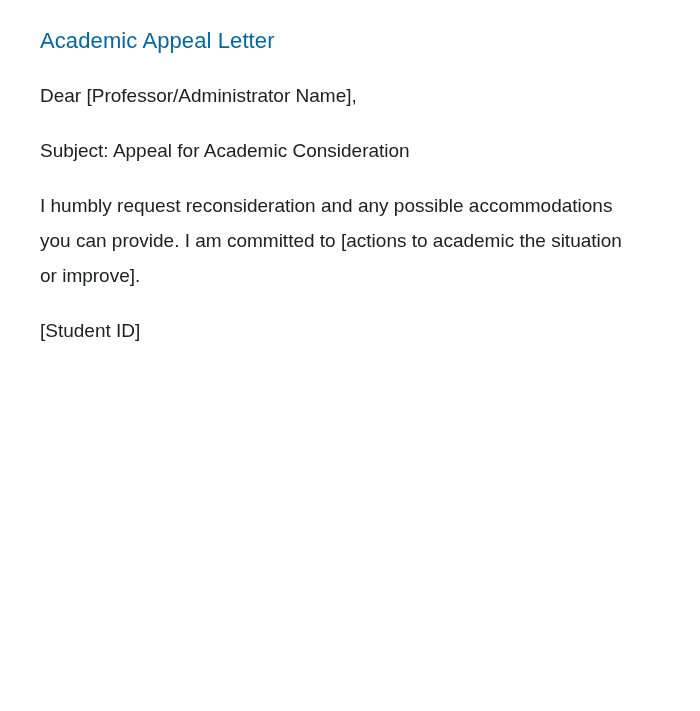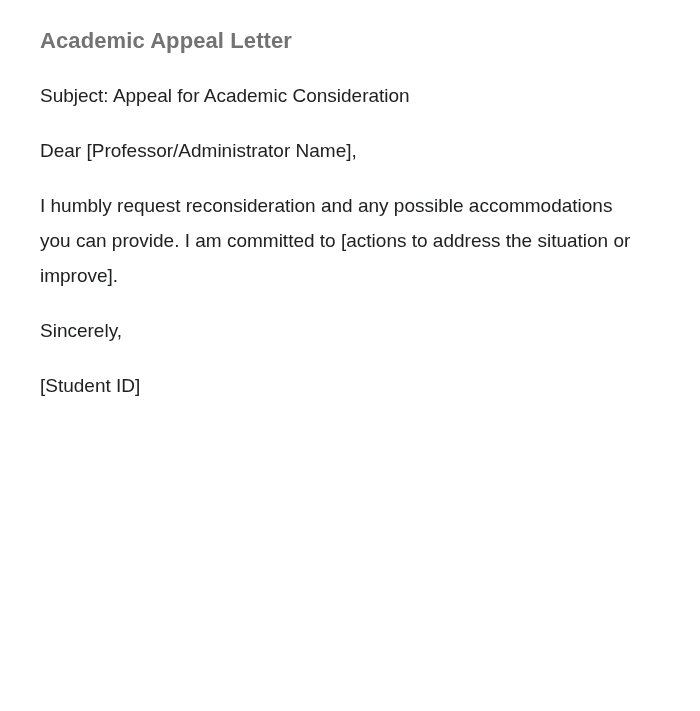--- a/index.html
+++ b/index.html
@@ -21,22 +21,22 @@
     padding: 28px 40px 40px 40px;
     background: #ffffff;
   }
   .letter {
     max-width: 600px;
   }
   h1.letter-title {
     margin: 0 0 24px 0;
     font-size: 22px;
     line-height: 26px;
-    font-weight: 700;
-    color: #737373;
+    font-weight: 400;
+    color: #0369a1;
     letter-spacing: 0.1px;
   }
   p.letter-par {
     margin: 0 0 20px 0;
     font-size: 19px;
     line-height: 35px;
     font-weight: 400;
     color: #202122;
   }
   p.letter-par:last-child {
@@ -44,27 +44,26 @@
   }
 </style>
 </head>
 <body>
 
 <div class="page">
   <div class="letter">
 
     <h1 class="letter-title">Academic Appeal Letter</h1>
 
+    <p class="letter-par">Dear [Professor/Administrator Name],</p>
+
     <p class="letter-par">Subject: Appeal for Academic Consideration</p>
 
-    <p class="letter-par">Dear [Professor/Administrator Name],</p>
+
+    <p class="letter-par">I humbly request reconsideration and any possible accommodations you can provide. I am committed to [actions to academic the situation or improve].</p>
 
 
-    <p class="letter-par">I humbly request reconsideration and any possible accommodations you can provide. I am committed to [actions to address the situation or improve].</p>
-
-
-    <p class="letter-par">Sincerely,</p>
 
 
     <p class="letter-par">[Student ID]</p>
 
   </div>
 </div>
 
 </body></html>

